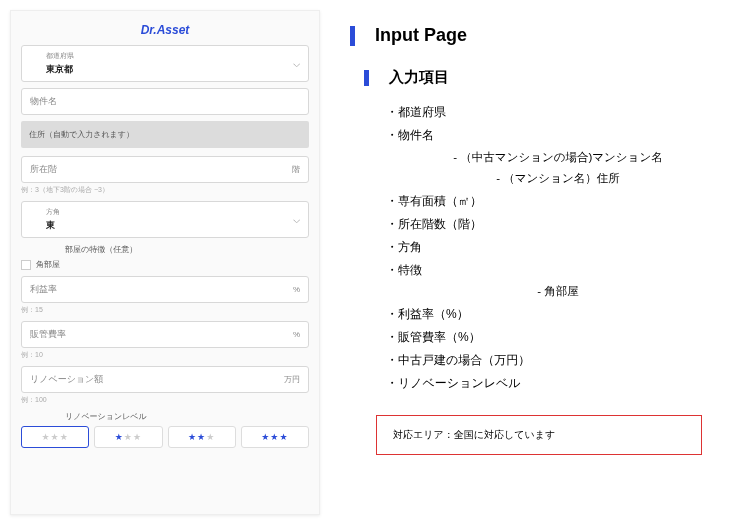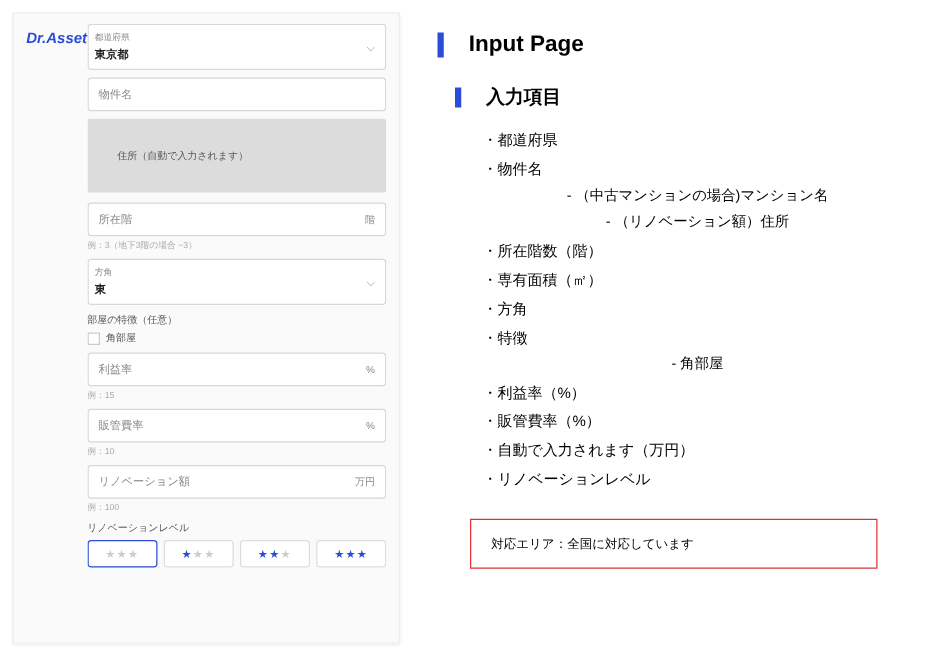--- a/index.html
+++ b/index.html
@@ -1,30 +1,30 @@
 <!DOCTYPE html>
 <html><head>
 <meta charset="utf-8">
 <style>
 * { box-sizing: border-box; margin: 0; padding: 0; }
 body { font-family: -apple-system, "Hiragino Sans", "Yu Gothic", sans-serif; width: 747px; height: 525px; background: #fff; display: flex; padding: 10px; }
-.left-panel { width: 310px; background: #fafafa; border: 1px solid #eee; padding: 8px 10px; box-shadow: 0 1px 3px rgba(0,0,0,0.08); display: flex; flex-direction: row; }
+.left-panel { width: 310px; background: #fafafa; border: 1px solid #eee; padding: 8px 10px; box-shadow: 0 1px 3px rgba(0,0,0,0.08); display: flex; flex-direction: column; }
 .logo { color: #2b4cd8; font-weight: 700; font-size: 12px; font-style: italic; text-align: center; padding: 4px 0 8px; }
 .form-body { overflow: hidden; flex: 1; }
 .field { margin-bottom: 6px; }
 .fbox { background: #fff; border: 1px solid #d8d8d8; border-radius: 3px; padding: 6px 8px; position: relative; display: flex; align-items: center; justify-content: space-between; min-height: 26px; }
-.fbox.tall { flex-direction: column; align-items: flex-start; padding: 5px 5px; }
+.fbox.tall { flex-direction: column; align-items: flex-start; padding: 5px 24px; }
 .flabel { font-size: 7px; color: #888; }
 .fvalue { font-size: 9px; color: #222; font-weight: 600; margin-top: 2px; }
 .place { font-size: 9px; color: #888; }
 .chev { font-size: 9px; color: #999; }
 .unit { font-size: 8px; color: #888; }
 .hint { font-size: 7px; color: #aaa; margin-top: 2px; }
-.block { background: #dcdcdc; padding: 24px; font-size: 8px; color: #555; border-radius: 2px; margin-bottom: 8px; }
-.section-label { font-size: 8px; color: #555; margin-bottom: 4px; }
+.block { background: #dcdcdc; padding: 8px; font-size: 8px; color: #555; border-radius: 2px; margin-bottom: 8px; }
+.section-label { font-size: 8px; color: #555; margin-bottom: 4px; margin-left: 44px; }
 .chk-row { display: flex; align-items: center; gap: 5px; font-size: 8px; color: #555; margin-bottom: 6px; }
 .chk { width: 10px; height: 10px; border: 1px solid #ccc; background: #fff; }
 .levels { display: flex; gap: 5px; }
 .lvl { flex: 1; border: 1px solid #ddd; border-radius: 3px; text-align: center; padding: 5px 0; font-size: 9px; letter-spacing: 1px; color: #2b4cd8; background: #fff; }
 .lvl.active { border-color: #2b4cd8; color: #ccc; }
 .lvl .star-filled { color: #2b4cd8; }
 .lvl .star-empty { color: #ccc; }
 .right-panel { flex: 1; padding: 15px 25px 0 30px; }
 .h1-row, .h2-row { display: flex; align-items: center; gap: 20px; }
 .blue-bar { width: 5px; height: 20px; background: #2b4cd8; }
@@ -126,30 +126,30 @@
   </div>
   <div class="h2-row">
     <div class="blue-bar sm"></div>
     <div class="h2">入力項目</div>
   </div>
   <ul class="items">
     <li>都道府県</li>
     <li><span>物件名</span>
       <ul class="sub">
         <li>（中古マンションの場合)マンション名</li>
-        <li>（リノベーション額）住所</li>
+        <li>（マンション名）住所</li>
       </ul>
     </li>
+    <li>専有面積（㎡）</li>
     <li>所在階数（階）</li>
-    <li>専有面積（㎡）</li>
     <li>方角</li>
     <li><span>特徴</span>
       <ul class="sub">
         <li>角部屋</li>
       </ul>
     </li>
     <li>利益率（%）</li>
     <li>販管費率（%）</li>
-    <li>自動で入力されます（万円）</li>
+    <li>中古戸建の場合（万円）</li>
     <li>リノベーションレベル</li>
   </ul>
   <div class="callout">対応エリア：全国に対応しています</div>
 </div>
 
 </body></html>

